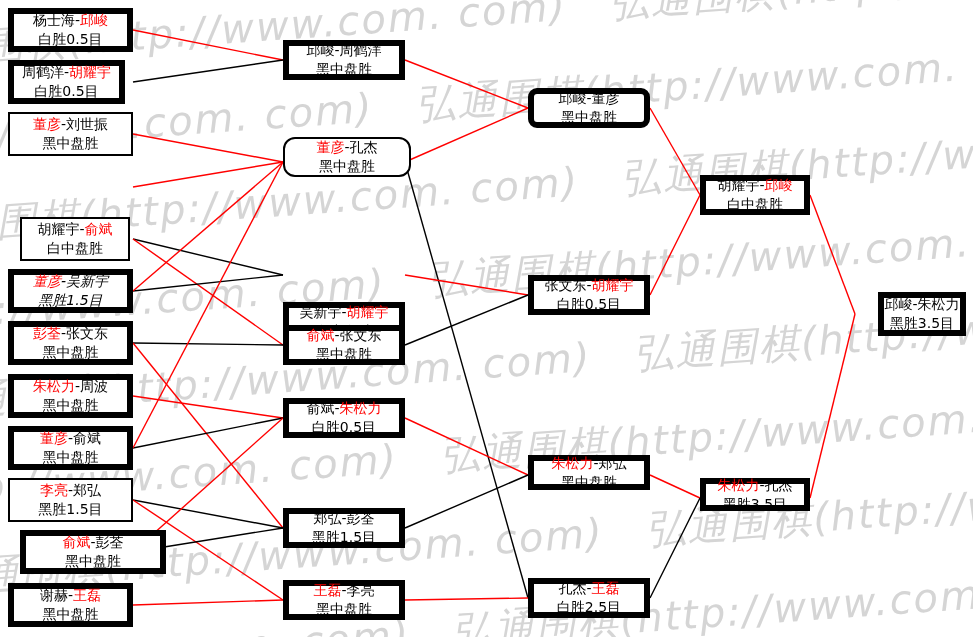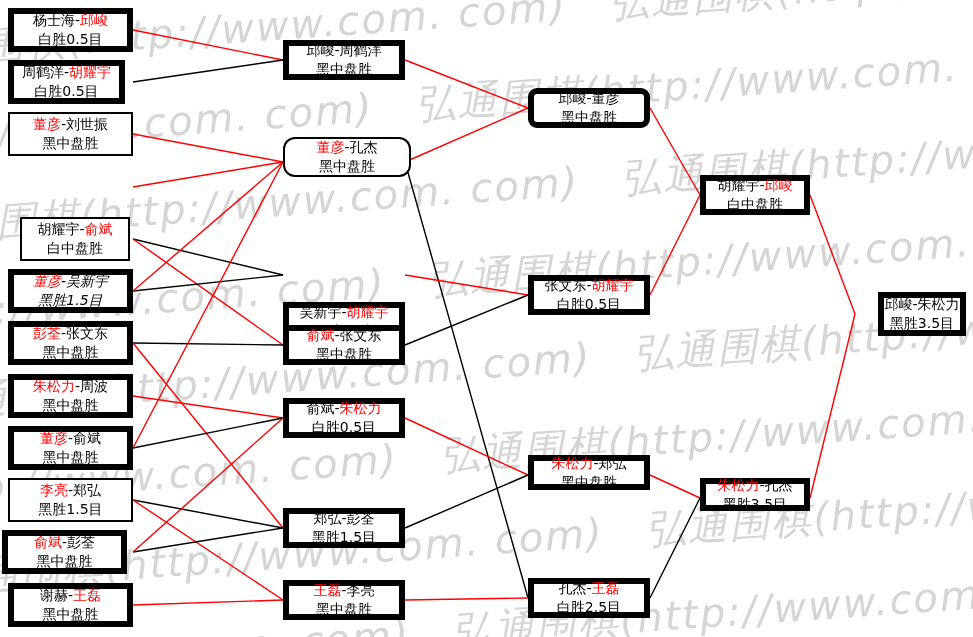--- a/index.html
+++ b/index.html
@@ -131,21 +131,21 @@
     <div class="match-result">黑中盘胜</div>
   </div>
     <div class="box" style="left: 8px; top: 426px; width: 125px; height: 44px;">
     <div class="match-title"><span></span><span class="red">董彦</span><span>-俞斌</span></div>
     <div class="match-result">黑中盘胜</div>
   </div>
     <div class="box bold" style="left: 8px; top: 478px; width: 125px; height: 44px;">
     <div class="match-title"><span></span><span class="red">李亮</span><span>-郑弘</span></div>
     <div class="match-result">黑胜1.5目</div>
   </div>
-    <div class="box" style="left: 2px; top: 530px; width: 125px; height: 44px;">
+    <div class="box" style="left: 20px; top: 530px; width: 146px; height: 44px;">
     <div class="match-title"><span></span><span class="red">俞斌</span><span>-彭荃</span></div>
     <div class="match-result">黑中盘胜</div>
   </div>
     <div class="box" style="left: 8px; top: 583px; width: 125px; height: 44px;">
     <div class="match-title"><span>谢赫-</span><span class="red">王磊</span><span></span></div>
     <div class="match-result">黑中盘胜</div>
   </div>
     <div class="box" style="left: 283px; top: 40px; width: 122px; height: 40px;">
     <div class="match-title"><span>邱峻-周鹤洋</span><span class="red"></span><span></span></div>
     <div class="match-result">黑中盘胜</div>

